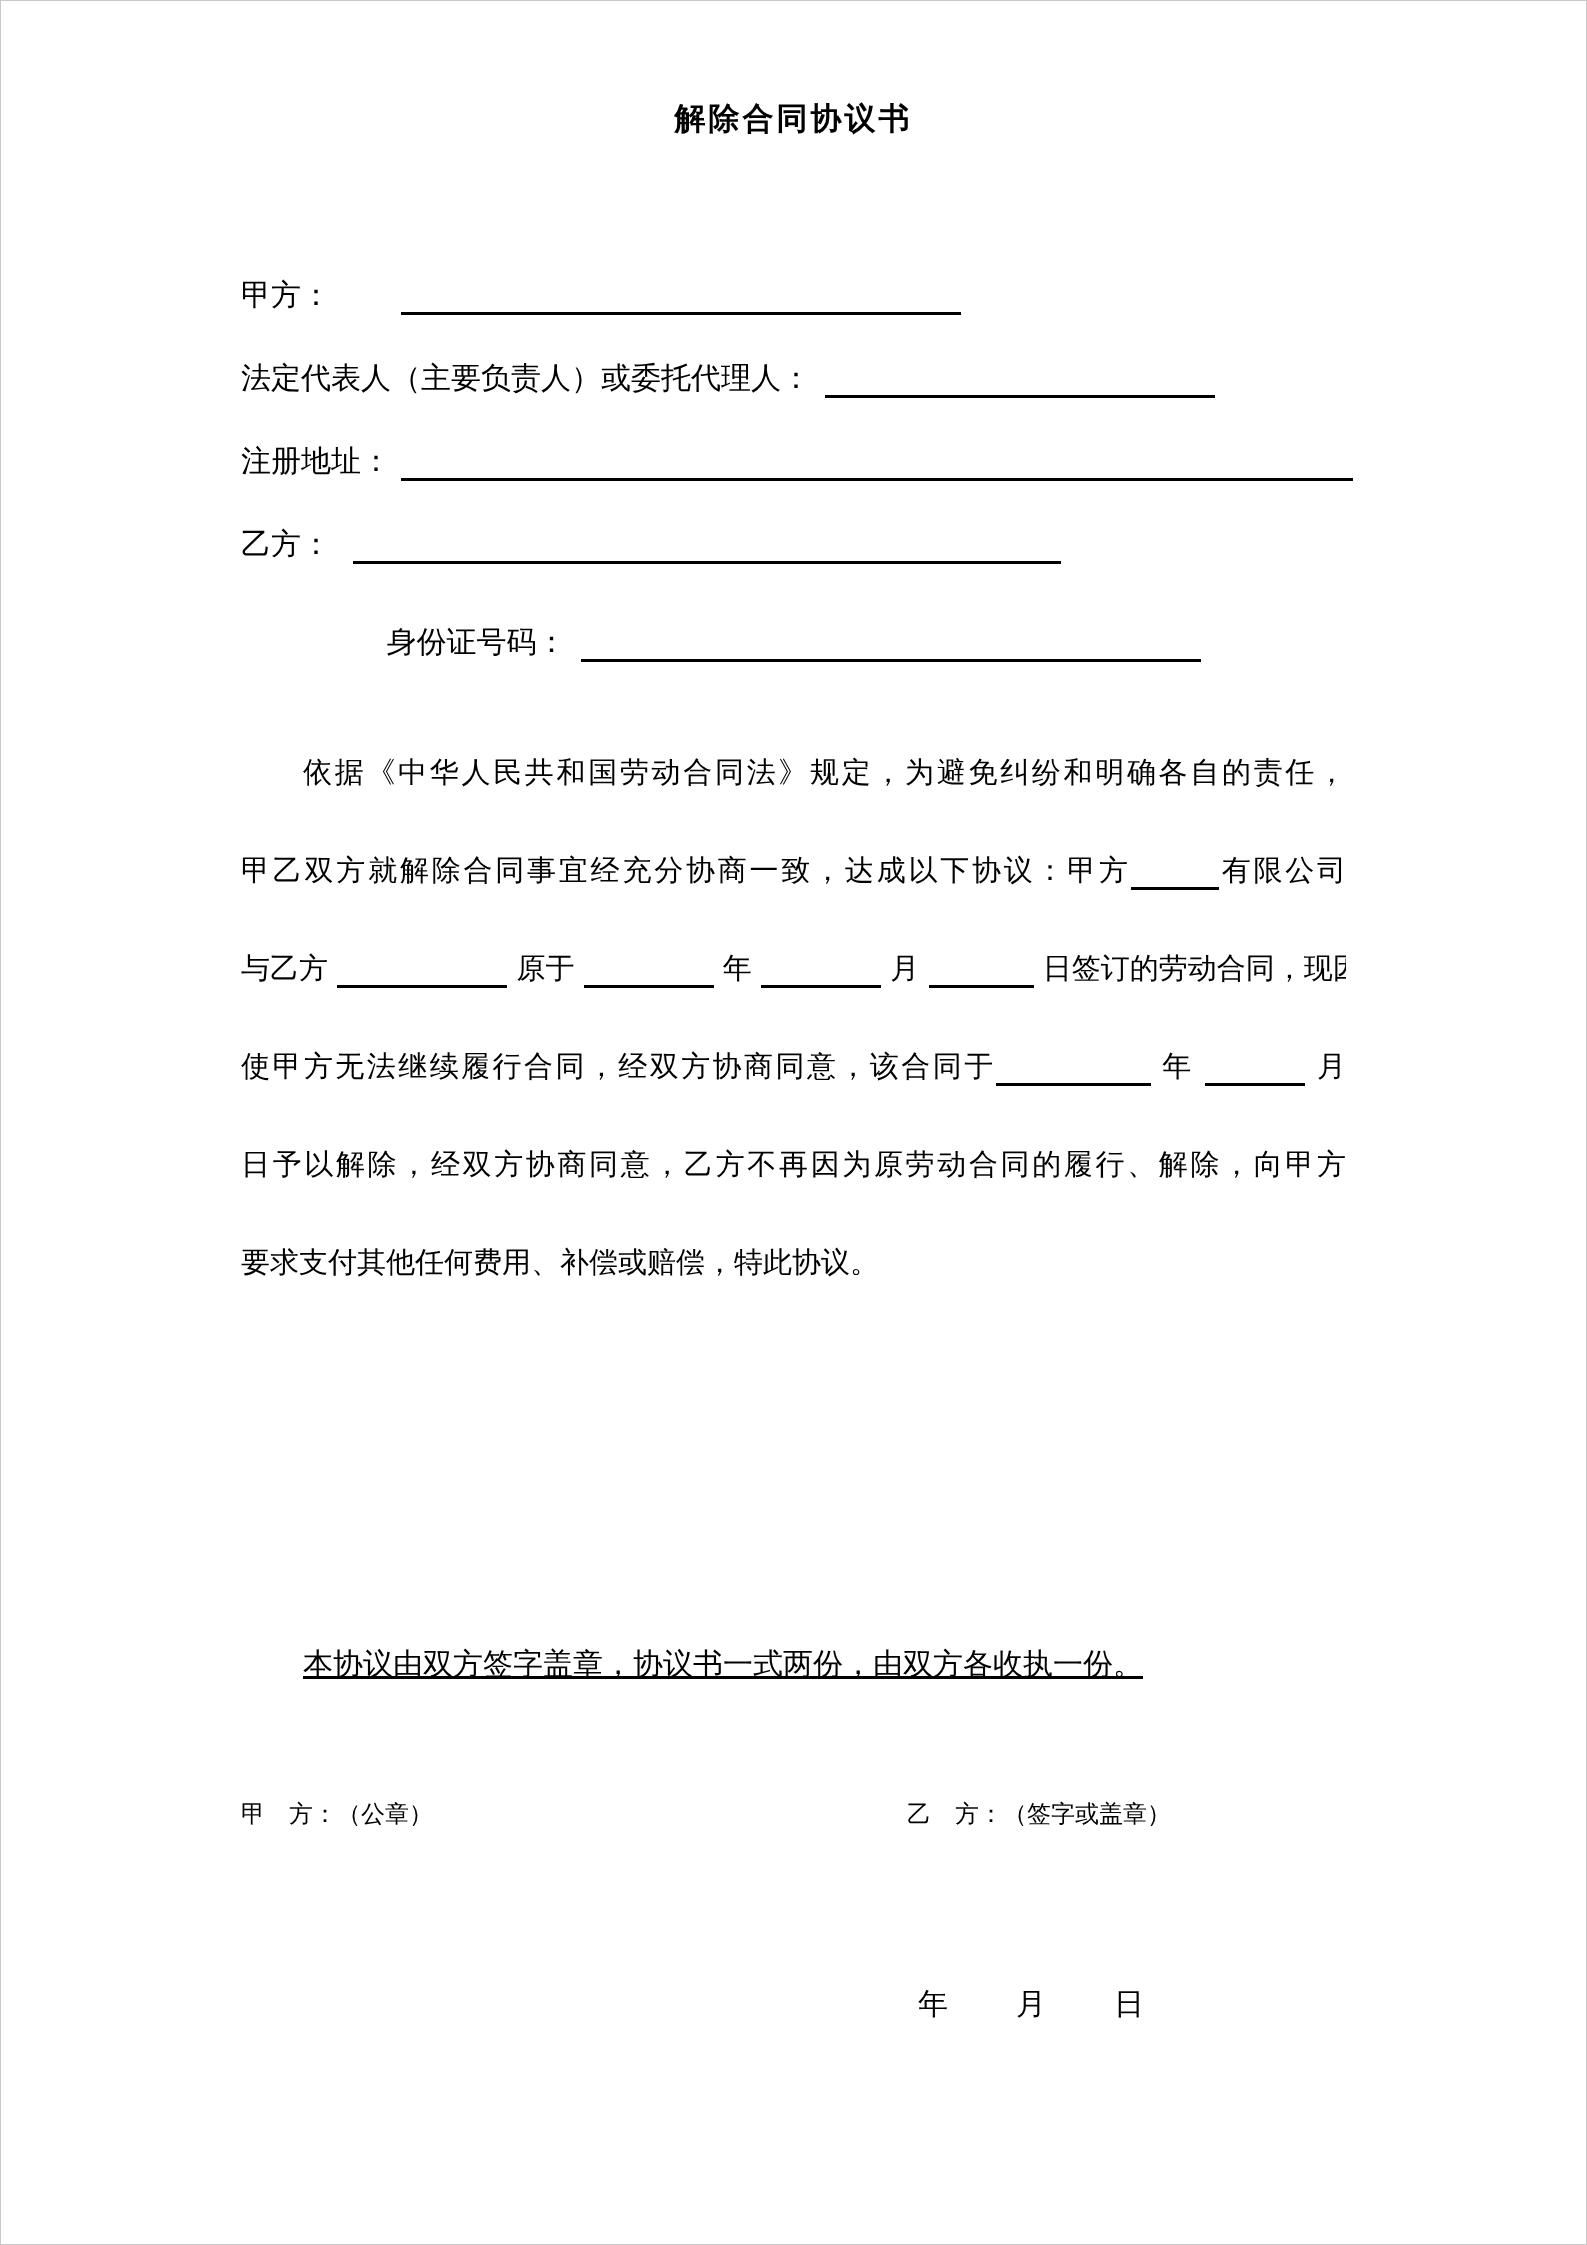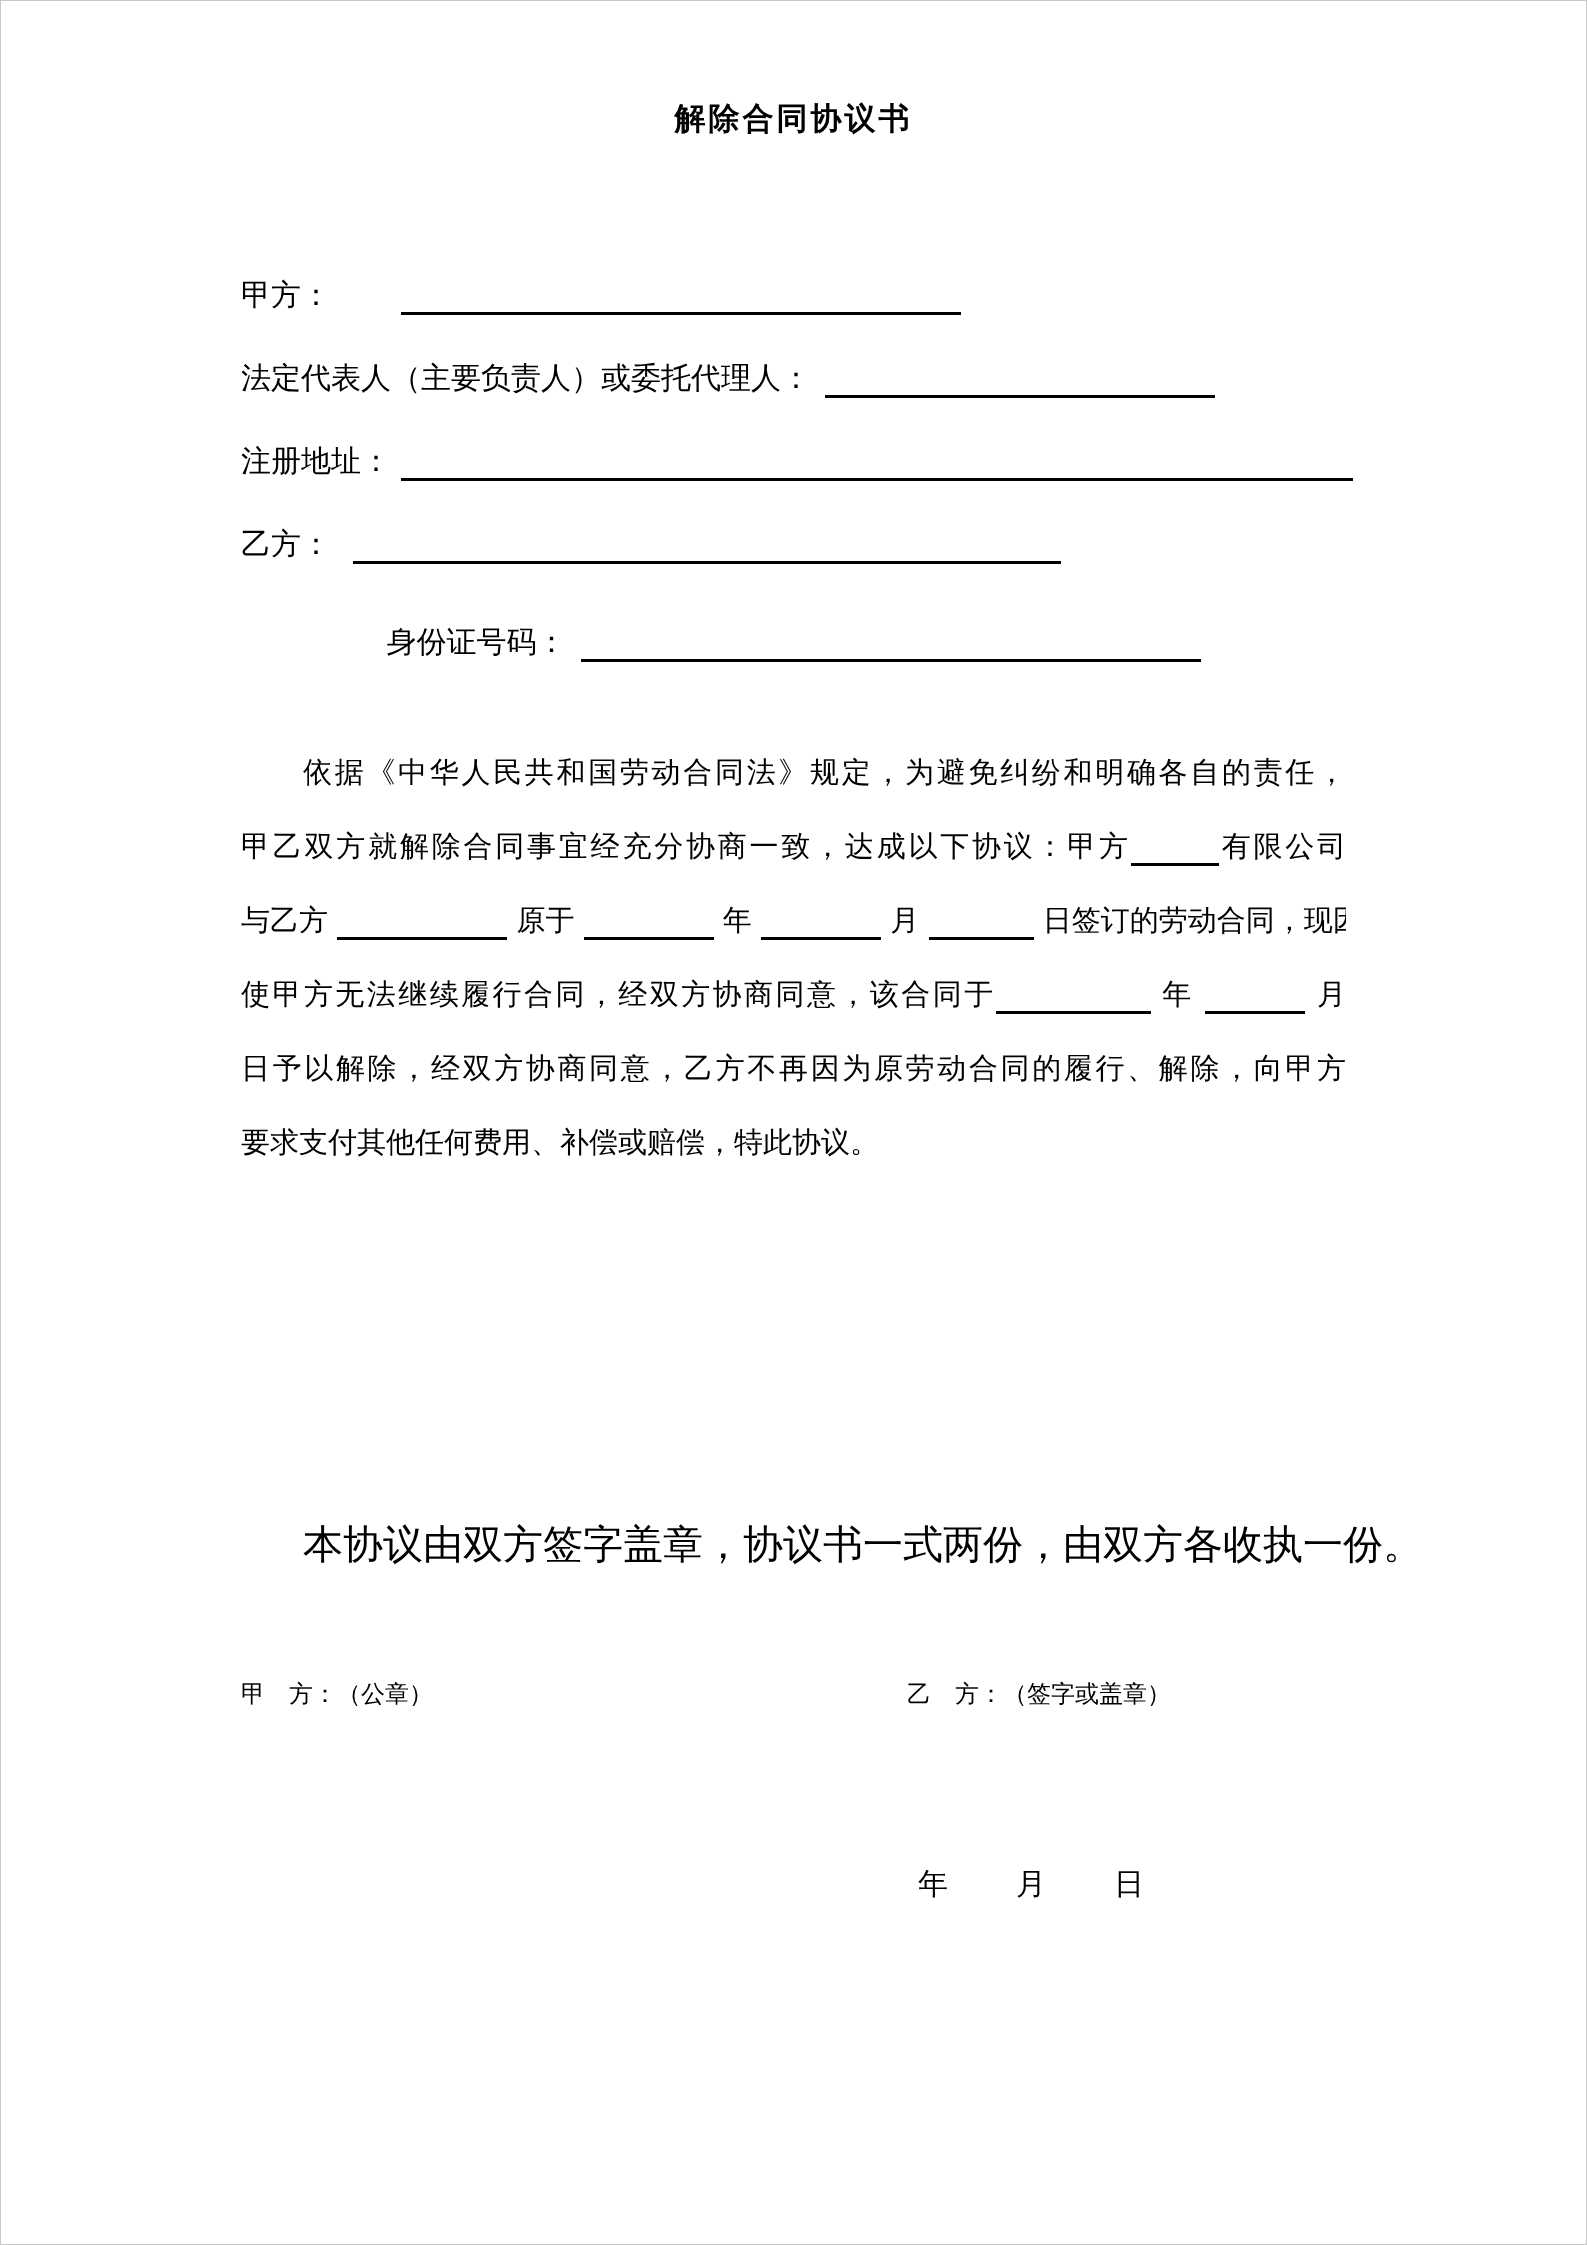--- a/index.html
+++ b/index.html
@@ -39,36 +39,37 @@
     height:32px;
     border-bottom:3px solid #000;
     vertical-align:bottom;
   }
   
   .para-block{margin-top:90px;}
   .para-line{
     height:40px;
     line-height:40px;
     font-size:29px;
-    margin-top:34px;
+    margin-top:58px;
     text-align:justify;
     text-align-last:justify;
     white-space:nowrap;
     overflow:hidden;
   }
   .para-line:first-child{margin-top:0;padding-left:62px;}
   .para-line.last{text-align-last:left;}
   .para-blank{height:30px;border-bottom-width:3px;}
   
   .closing{
     margin-top:362px;
     padding-left:62px;
     height:40px;line-height:40px;
-    font-size:40px;
+    font-size:30px;
     white-space:nowrap;
+    text-decoration:underline;
   }
   .sign-row{
     position:relative;
     margin-top:110px;
     height:40px;line-height:40px;
     font-size:24px;
   }
   .sign-row .party-b{position:absolute;left:666px;top:0;}
   .date-row{
     margin-top:150px;

